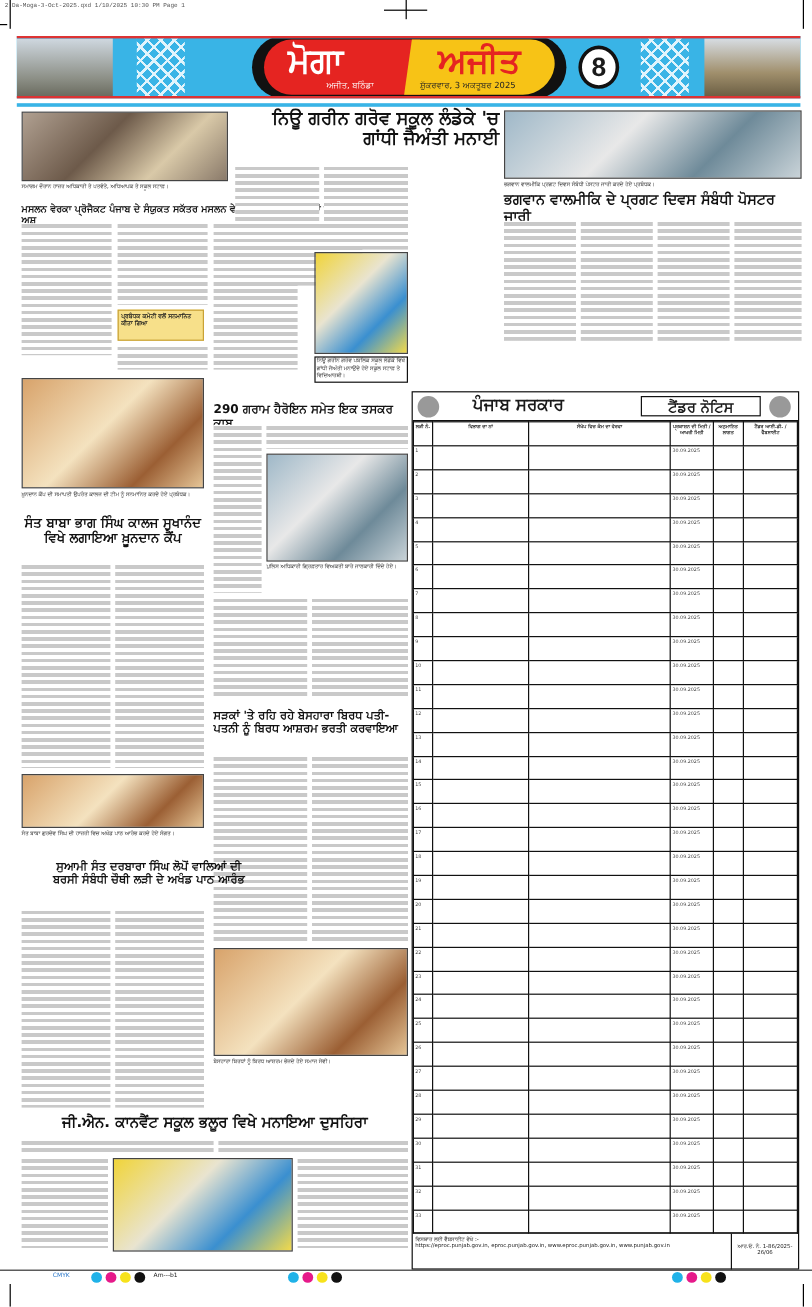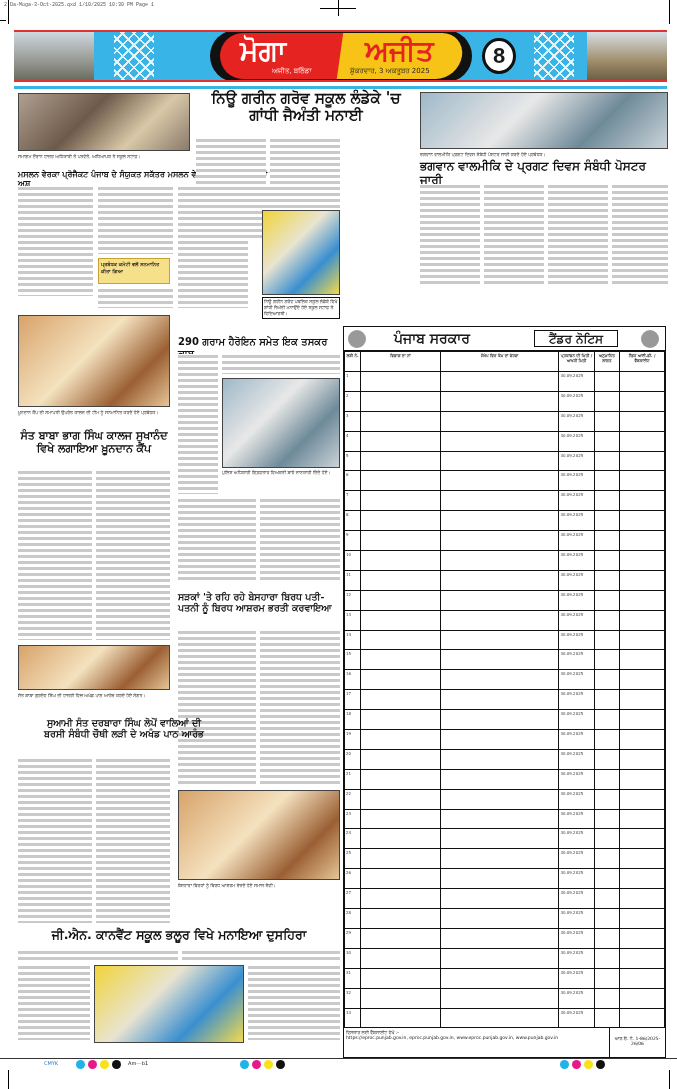--- a/index.html
+++ b/index.html
@@ -36,21 +36,21 @@
   .cap { font-size: 4.5px; line-height: 6px; color: #222; }
   .head { font-family: "DejaVu Sans", sans-serif; font-weight: bold; color: #111; line-height: 1.15; }
   .body-txt { font-size: 4.5px; line-height: 6px; color: #333; text-align: justify; overflow:hidden;
     background: repeating-linear-gradient(#fff 0 1px, #c9c9c9 1px 4px, #fff 4px 6px); }
 
   
   .tender { top: 326px; left: 343px; width: 323px; height: 732px; border: 1.5px solid #111; background:#fff; }
   .tender .thead { height: 24px; border-bottom: 1px solid #111; position: relative; }
   .tender .emb { position:absolute; top:3px; width:18px; height:18px; border-radius:50%; background:#999; }
   .tender .title { position:absolute; left:50px; top:3px; font-size: 14px; font-weight:bold; }
-  .tender .tag { position:absolute; left:190px; top:3px; width:84px; height:17px; border:1px solid #111; font-size:12px; font-weight:bold; text-align:center; line-height:16px; }
+  .tender .tag { position:absolute; left:190px; top:3px; width:100px; height:17px; border:1px solid #111; font-size:12px; font-weight:bold; text-align:center; line-height:16px; }
   .tender table { width: 100%; border-collapse: collapse; font-size: 4px; }
   .tender th, .tender td { border: 0.8px solid #111; padding: 1px; vertical-align: top; }
   .tender th { height: 20px; font-weight:bold; }
   .tender td { height: 19.9px; color:#444; }
   .tender .foot { position:absolute; bottom:0; left:0; right:0; height:30px; border-top:1px solid #111; font-size:4.5px; padding:2px; }
   .tender .foot .r { position:absolute; right:0; top:0; width:56px; height:30px; border-left:1px solid #111; text-align:center; padding-top:8px; }
 
   .reg { display:flex; gap:3px; }
   .reg span { width:9px; height:9px; border-radius:50%; display:inline-block; }
 </style>
@@ -84,21 +84,21 @@
 <div class="abs photo" style="left:18px;top:93px;width:172px;height:58px;"></div>
 <div class="abs cap" style="left:18px;top:154px;width:172px;">ਸਮਾਗਮ ਦੌਰਾਨ ਹਾਜ਼ਰ ਅਧਿਕਾਰੀ ਤੇ ਪਤਵੰਤੇ, ਅਧਿਆਪਕ ਤੇ ਸਕੂਲ ਸਟਾਫ਼।</div>
 <div class="abs head" style="left:18px;top:170px;width:320px;font-size:8px;">ਮਸਲਨ ਵੇਰਕਾ ਪ੍ਰੋਜੈਕਟ ਪੰਜਾਬ ਦੇ ਸੰਯੁਕਤ ਸਕੱਤਰ ਮਸਲਨ ਵੇਰਕਾ ਤੇ ਸੋਧਕਰਨਾਂ ਦੀਆਂ ਤਰੱਕੀਆਂ ਪ੍ਰਬੰਧਕ-ਅਸ਼ੂ</div>
 <div class="abs body-txt" style="left:18px;top:186px;width:75px;height:110px;"></div>
 <div class="abs" style="left:98px;top:258px;width:72px;height:26px;background:#f7e08a;border:1px solid #c9a236;font-size:5px;font-weight:bold;padding:2px;">ਪ੍ਰਬੰਧਕ ਕਮੇਟੀ ਵਲੋਂ ਸਨਮਾਨਿਤ ਕੀਤਾ ਗਿਆ</div>
 <div class="abs body-txt" style="left:98px;top:186px;width:75px;height:68px;"></div>
 <div class="abs body-txt" style="left:98px;top:288px;width:75px;height:20px;"></div>
 <div class="abs body-txt" style="left:178px;top:186px;width:70px;height:122px;"></div>
 <div class="abs body-txt" style="left:252px;top:186px;width:50px;height:40px;"></div>
 
-<div class="abs head" style="left:196px;top:90px;width:220px;font-size:15px;text-align:center;">ਨਿਊ ਗਰੀਨ ਗਰੋਵ ਸਕੂਲ ਲੰਡੇਕੇ 'ਚ ਗਾਂਧੀ ਜੈਅੰਤੀ ਮਨਾਈ</div>
+<div class="abs head" style="left:196px;top:90px;width:220px;font-size:15px;text-align:right;">ਨਿਊ ਗਰੀਨ ਗਰੋਵ ਸਕੂਲ ਲੰਡੇਕੇ 'ਚ ਗਾਂਧੀ ਜੈਅੰਤੀ ਮਨਾਈ</div>
 <div class="abs body-txt" style="left:196px;top:138px;width:70px;height:100px;"></div>
 <div class="abs body-txt" style="left:270px;top:138px;width:70px;height:70px;"></div>
 <div class="abs photo yellow" style="left:262px;top:210px;width:78px;height:85px;"></div>
 <div class="abs cap" style="left:262px;top:297px;width:78px;border:1px solid #111;padding:1px;">ਨਿਊ ਗਰੀਨ ਗਰੋਵ ਪਬਲਿਕ ਸਕੂਲ ਲੰਡੇਕੇ ਵਿਖੇ ਗਾਂਧੀ ਜੈਅੰਤੀ ਮਨਾਉਂਦੇ ਹੋਏ ਸਕੂਲ ਸਟਾਫ਼ ਤੇ ਵਿਦਿਆਰਥੀ।</div>
 
 <div class="abs photo cool" style="left:420px;top:92px;width:248px;height:57px;"></div>
 <div class="abs cap" style="left:420px;top:152px;width:248px;">ਭਗਵਾਨ ਵਾਲਮੀਕਿ ਪ੍ਰਗਟ ਦਿਵਸ ਸੰਬੰਧੀ ਪੋਸਟਰ ਜਾਰੀ ਕਰਦੇ ਹੋਏ ਪ੍ਰਬੰਧਕ।</div>
 <div class="abs head" style="left:420px;top:160px;width:248px;font-size:12px;">ਭਗਵਾਨ ਵਾਲਮੀਕਿ ਦੇ ਪ੍ਰਗਟ ਦਿਵਸ ਸੰਬੰਧੀ ਪੋਸਟਰ ਜਾਰੀ</div>
 <div class="abs body-txt" style="left:420px;top:184px;width:60px;height:100px;"></div>
 <div class="abs body-txt" style="left:484px;top:184px;width:60px;height:100px;"></div>

